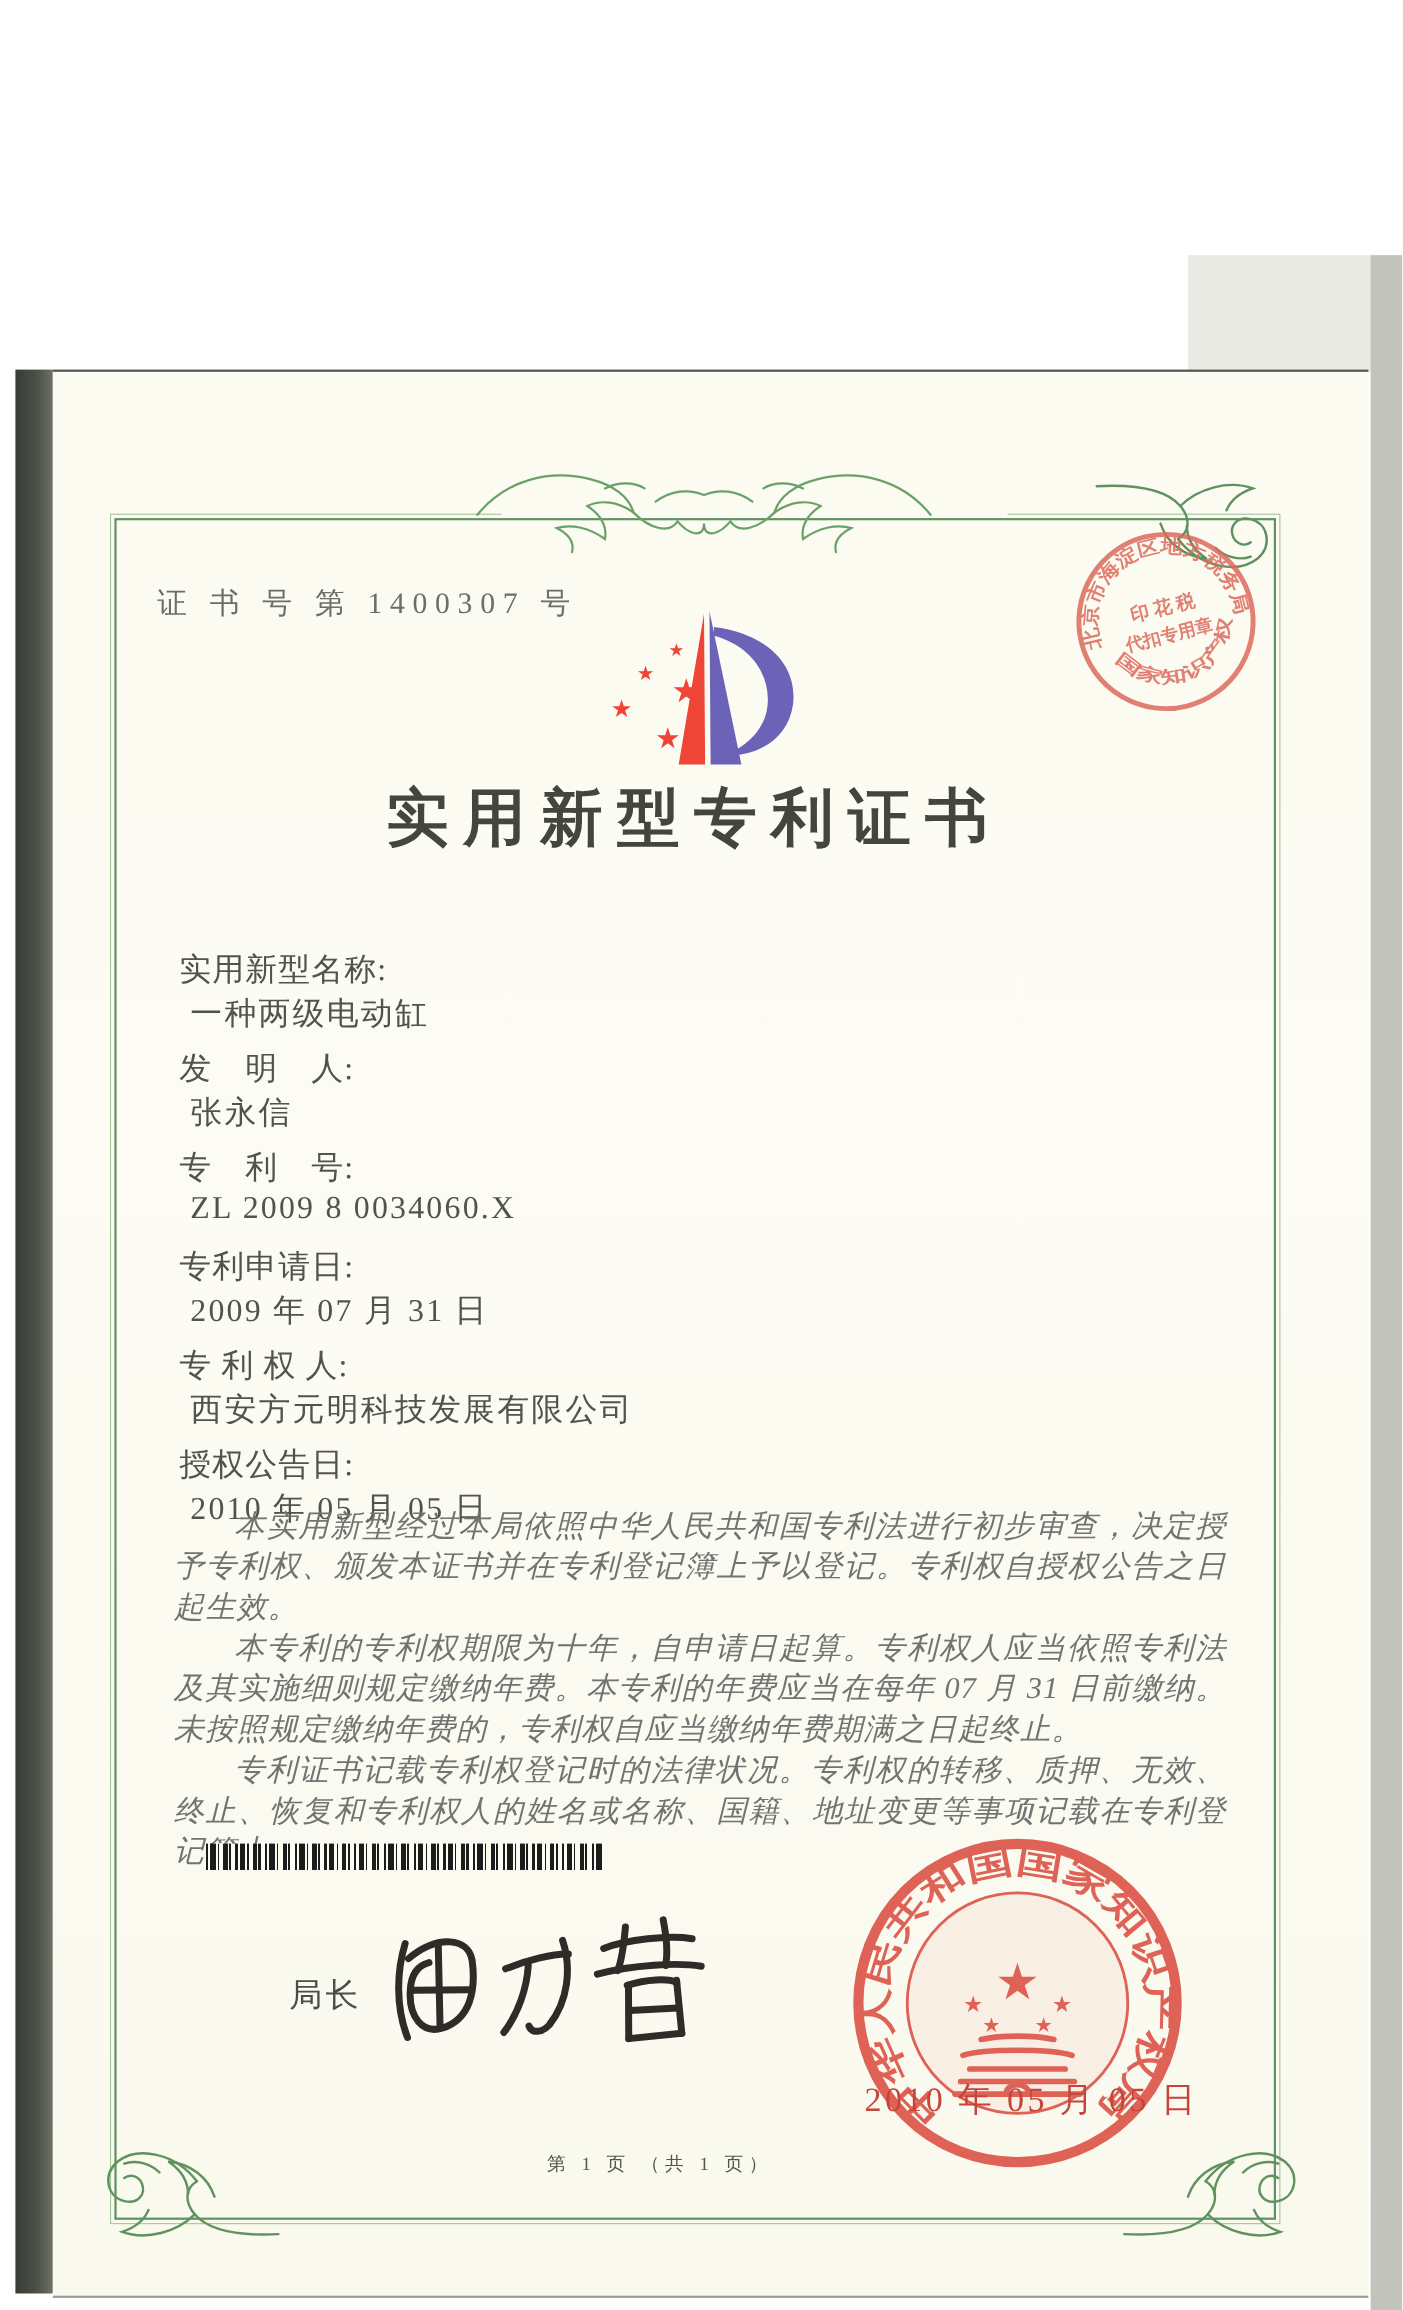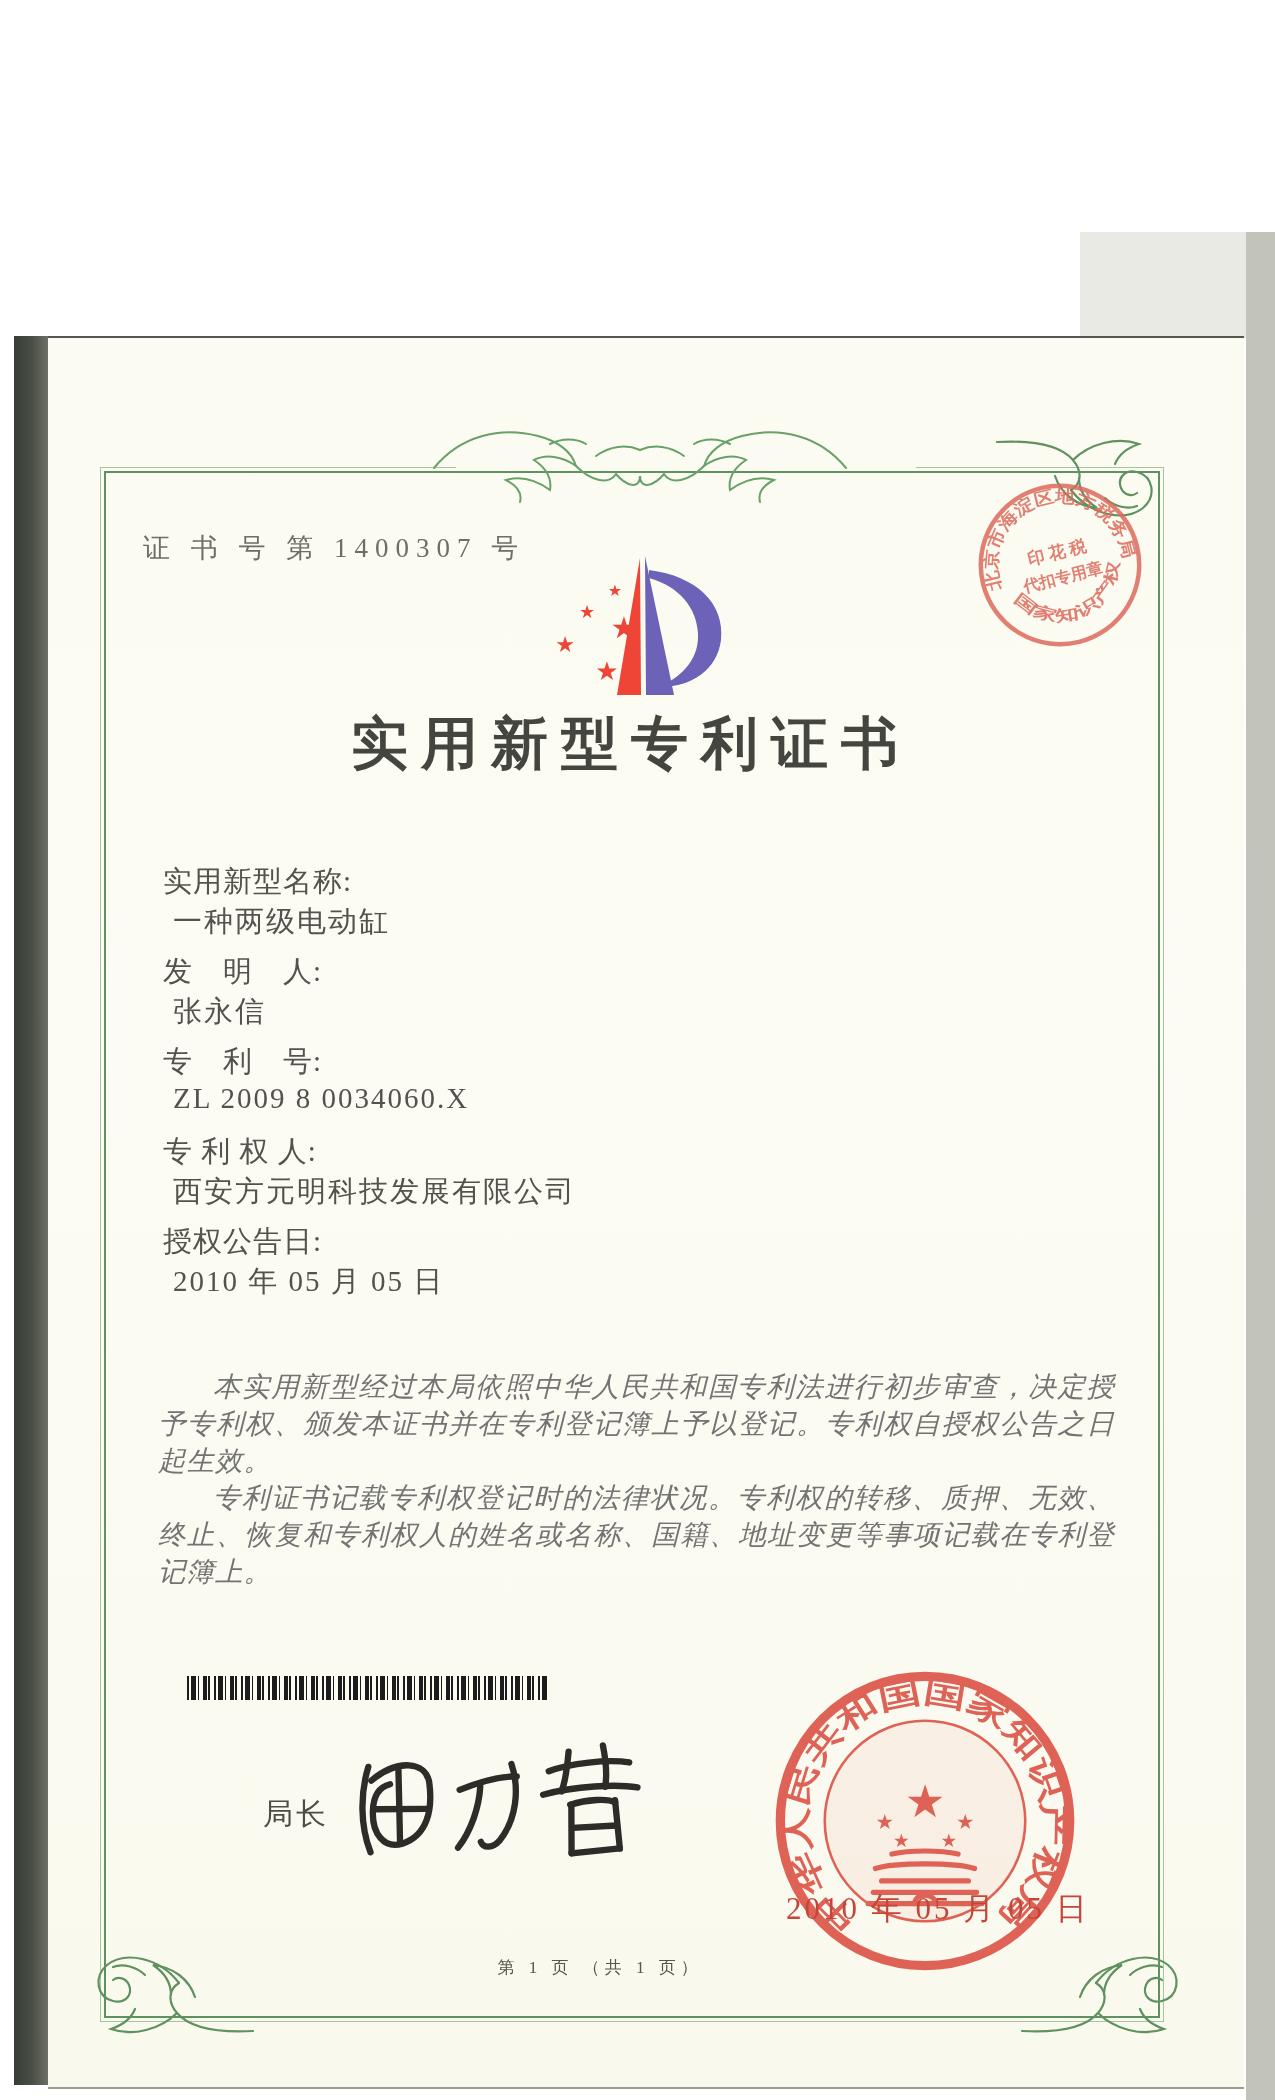--- a/index.html
+++ b/index.html
@@ -136,31 +136,36 @@
     </div>
     <div class="field-row">
       <span class="f-label">发　明　人:</span>
       <span class="f-value">张永信</span>
     </div>
     <div class="field-row">
       <span class="f-label">专　利　号:</span>
       <span class="f-value">ZL 2009 8 0034060.X</span>
     </div>
     <div class="field-row">
+      <span class="f-label">专利申请日:</span>
+      <span class="f-value">2009 年 07 月 31 日</span>
+    </div>
+    <div class="field-row">
       <span class="f-label">专 利 权 人:</span>
       <span class="f-value">西安方元明科技发展有限公司</span>
     </div>
     <div class="field-row">
       <span class="f-label">授权公告日:</span>
       <span class="f-value">2010 年 05 月 05 日</span>
     </div>
   </div>
 
   <div class="paras">
     <p>本实用新型经过本局依照中华人民共和国专利法进行初步审查，决定授予专利权、颁发本证书并在专利登记簿上予以登记。专利权自授权公告之日起生效。</p>
+    <p>本专利的专利权期限为十年，自申请日起算。专利权人应当依照专利法及其实施细则规定缴纳年费。本专利的年费应当在每年 07 月 31 日前缴纳。未按照规定缴纳年费的，专利权自应当缴纳年费期满之日起终止。</p>
     <p>专利证书记载专利权登记时的法律状况。专利权的转移、质押、无效、终止、恢复和专利权人的姓名或名称、国籍、地址变更等事项记载在专利登记簿上。</p>
   </div>
 
   <div class="barcode"></div>
 
   <div class="sig-role">局长</div>
   <svg class="signature" viewBox="0 0 260 110" aria-label="田力普">
     <g stroke="#2e2b28" fill="none" stroke-width="5.5" stroke-linecap="round" stroke-linejoin="round">
       <path d="M22,18 C14,40 12,68 20,92"></path>
       <path d="M24,30 C48,12 72,16 74,34 C76,58 70,80 48,86 C32,90 22,76 24,56 C25,44 30,36 40,34"></path>

